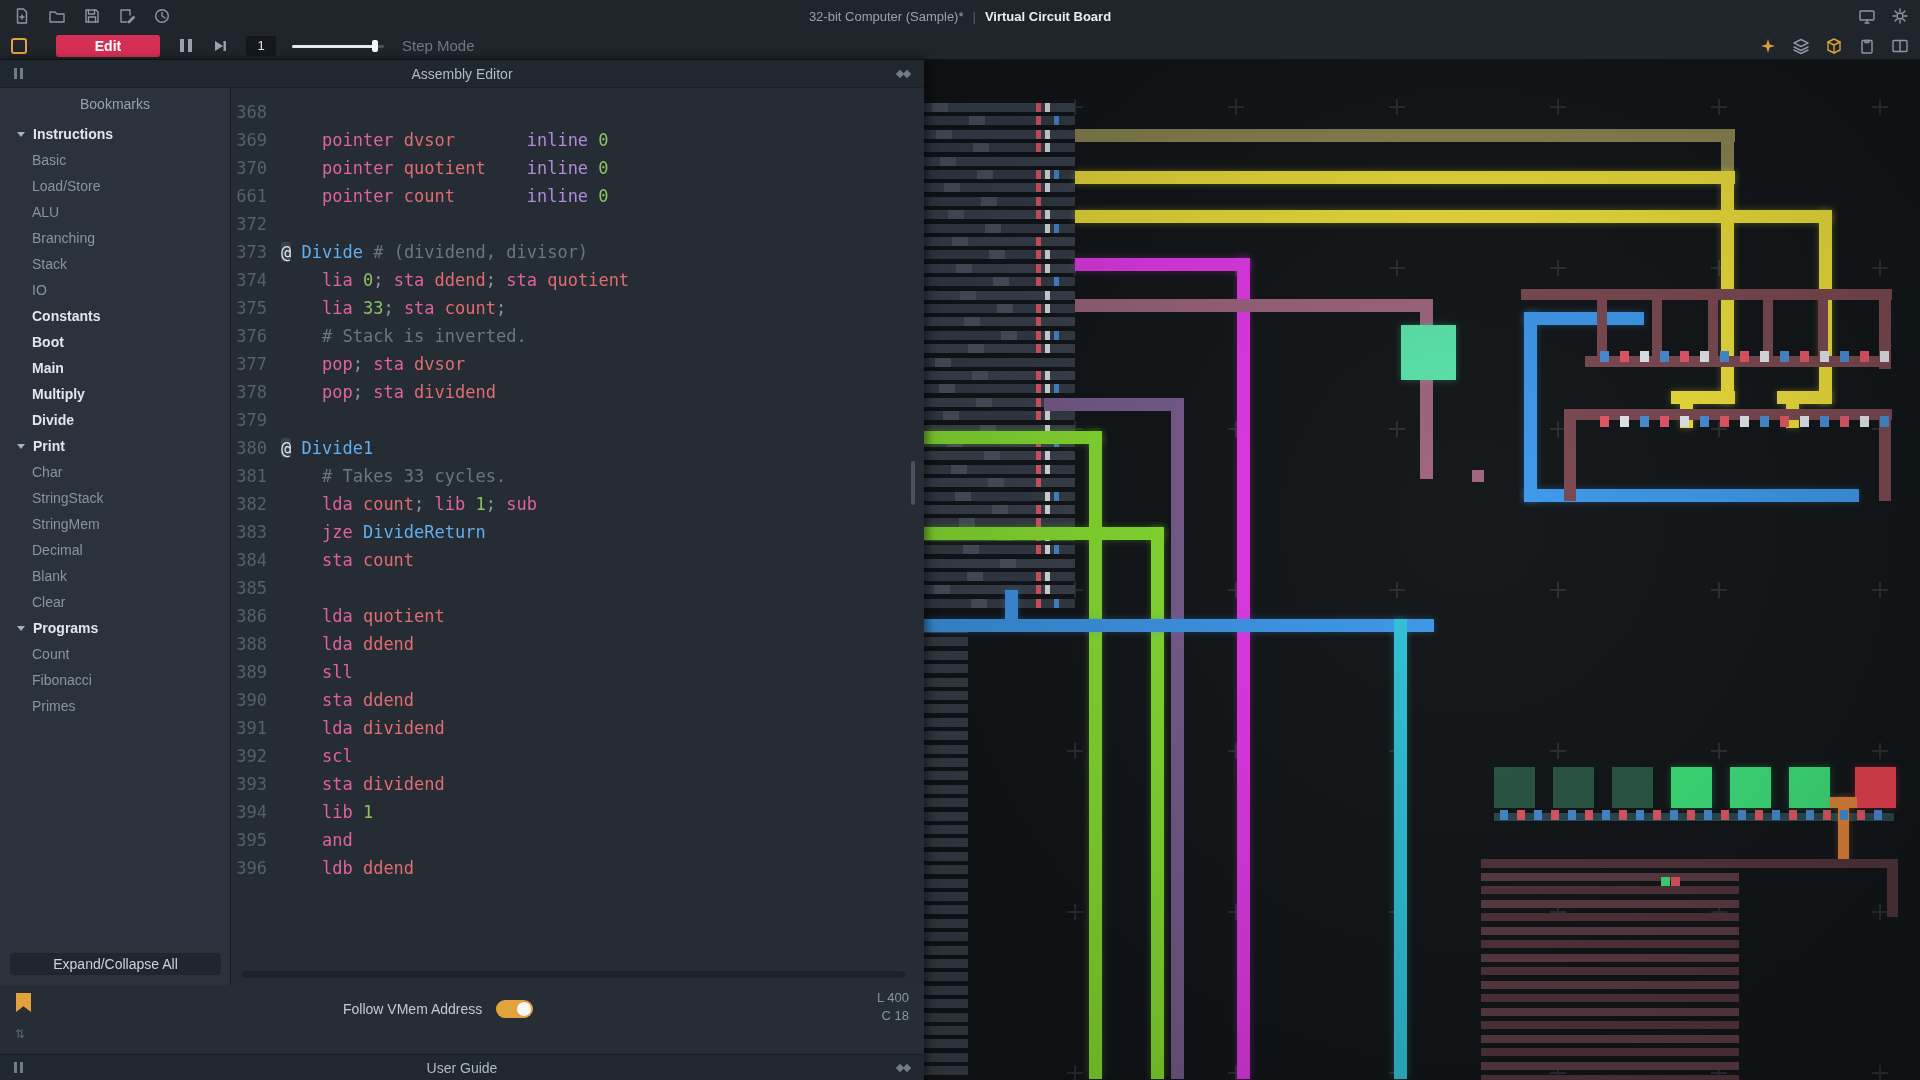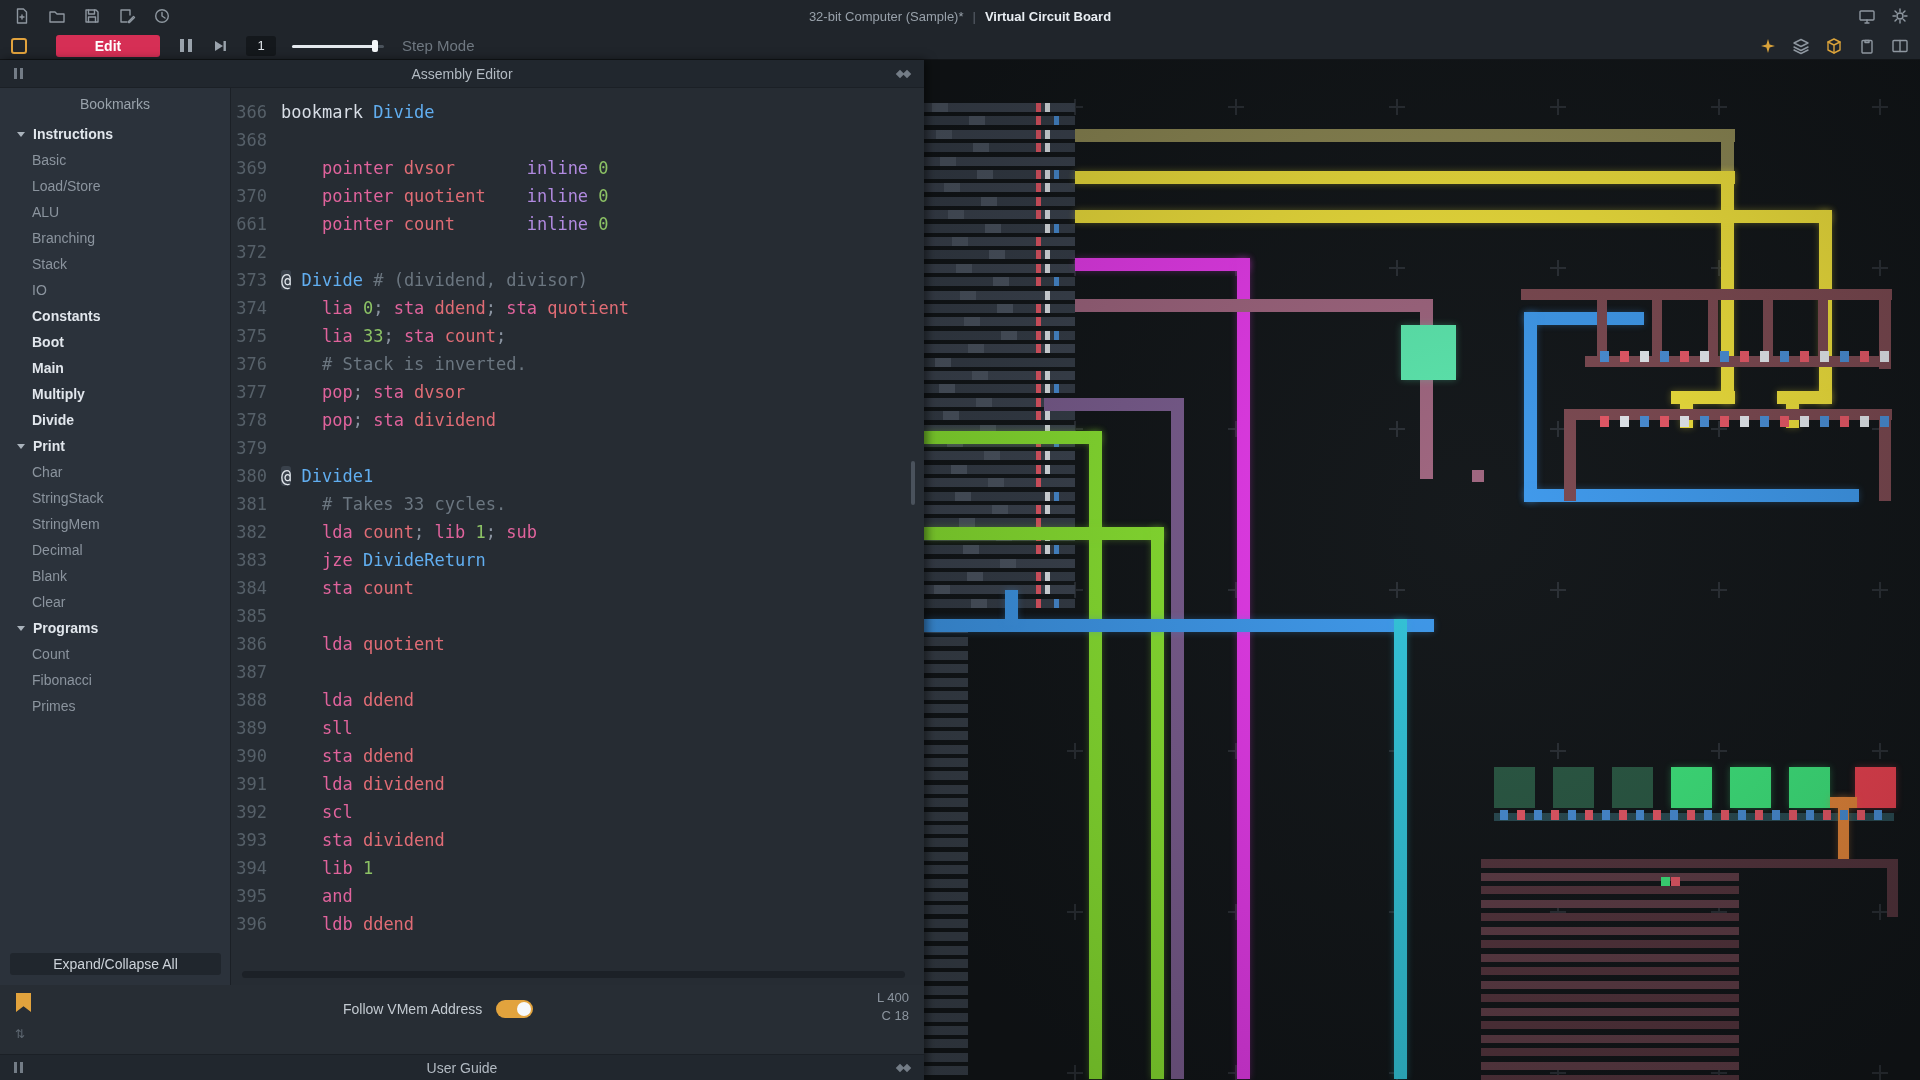--- a/index.html
+++ b/index.html
@@ -293,41 +293,39 @@
               </div>
               <div class="tree-row child">
                 <span class="label">Primes</span>
               </div>
             </div>
           <button id="expand-collapse">Expand/Collapse All</button>
         </aside>
 
         <div id="code-editor">
           <div id="code-lines">
-              <div class="code-line"><span class="ln tok-ln">366</span><span class="code-text"><span class="tok-plain">bookmark </span><span class="tok-lbl">Divide</span></span></div>
               <div class="code-line"><span class="ln tok-ln">368</span></div>
               <div class="code-line"><span class="ln tok-ln">369</span><span class="code-text"><span class="tok-plain">    </span><span class="tok-kw">pointer </span><span class="tok-var">dvsor</span><span class="tok-plain">       </span><span class="tok-kw2">inline </span><span class="tok-num">0</span></span></div>
               <div class="code-line"><span class="ln tok-ln">370</span><span class="code-text"><span class="tok-plain">    </span><span class="tok-kw">pointer </span><span class="tok-var">quotient</span><span class="tok-plain">    </span><span class="tok-kw2">inline </span><span class="tok-num">0</span></span></div>
               <div class="code-line"><span class="ln tok-ln">661</span><span class="code-text"><span class="tok-plain">    </span><span class="tok-kw">pointer </span><span class="tok-var">count</span><span class="tok-plain">       </span><span class="tok-kw2">inline </span><span class="tok-num">0</span></span></div>
               <div class="code-line"><span class="ln tok-ln">372</span><span class="code-text"></span></div>
               <div class="code-line"><span class="ln tok-ln">373</span><span class="code-text"><span class="tok-at">@</span><span class="tok-plain"> </span><span class="tok-lbl">Divide</span><span class="tok-plain"> </span><span class="tok-com"># (dividend, divisor)</span></span></div>
               <div class="code-line"><span class="ln tok-ln">374</span><span class="code-text"><span class="tok-plain">    </span><span class="tok-kw">lia </span><span class="tok-num">0</span><span class="tok-punc">; </span><span class="tok-kw">sta </span><span class="tok-var">ddend</span><span class="tok-punc">; </span><span class="tok-kw">sta </span><span class="tok-var">quotient</span></span></div>
               <div class="code-line"><span class="ln tok-ln">375</span><span class="code-text"><span class="tok-plain">    </span><span class="tok-kw">lia </span><span class="tok-num">33</span><span class="tok-punc">; </span><span class="tok-kw">sta </span><span class="tok-var">count</span><span class="tok-punc">;</span></span></div>
               <div class="code-line"><span class="ln tok-ln">376</span><span class="code-text"><span class="tok-plain">    </span><span class="tok-com"># Stack is inverted.</span></span></div>
               <div class="code-line"><span class="ln tok-ln">377</span><span class="code-text"><span class="tok-plain">    </span><span class="tok-kw">pop</span><span class="tok-punc">; </span><span class="tok-kw">sta </span><span class="tok-var">dvsor</span></span></div>
               <div class="code-line"><span class="ln tok-ln">378</span><span class="code-text"><span class="tok-plain">    </span><span class="tok-kw">pop</span><span class="tok-punc">; </span><span class="tok-kw">sta </span><span class="tok-var">dividend</span></span></div>
               <div class="code-line"><span class="ln tok-ln">379</span><span class="code-text"></span></div>
               <div class="code-line"><span class="ln tok-ln">380</span><span class="code-text"><span class="tok-at">@</span><span class="tok-plain"> </span><span class="tok-lbl">Divide1</span></span></div>
               <div class="code-line"><span class="ln tok-ln">381</span><span class="code-text"><span class="tok-plain">    </span><span class="tok-com"># Takes 33 cycles.</span></span></div>
               <div class="code-line"><span class="ln tok-ln">382</span><span class="code-text"><span class="tok-plain">    </span><span class="tok-kw">lda </span><span class="tok-var">count</span><span class="tok-punc">; </span><span class="tok-kw">lib </span><span class="tok-num">1</span><span class="tok-punc">; </span><span class="tok-kw">sub</span></span></div>
               <div class="code-line"><span class="ln tok-ln">383</span><span class="code-text"><span class="tok-plain">    </span><span class="tok-kw">jze </span><span class="tok-lbl">DivideReturn</span></span></div>
               <div class="code-line"><span class="ln tok-ln">384</span><span class="code-text"><span class="tok-plain">    </span><span class="tok-kw">sta </span><span class="tok-var">count</span></span></div>
               <div class="code-line"><span class="ln tok-ln">385</span><span class="code-text"></span></div>
               <div class="code-line"><span class="ln tok-ln">386</span><span class="code-text"><span class="tok-plain">    </span><span class="tok-kw">lda </span><span class="tok-var">quotient</span></span></div>
-              <div class="code-line"><span class="ln tok-ln">387</span><span class="code-text"></span></div>
               <div class="code-line"><span class="ln tok-ln">388</span><span class="code-text"><span class="tok-plain">    </span><span class="tok-kw">lda </span><span class="tok-var">ddend</span></span></div>
               <div class="code-line"><span class="ln tok-ln">389</span><span class="code-text"><span class="tok-plain">    </span><span class="tok-kw">sll</span></span></div>
               <div class="code-line"><span class="ln tok-ln">390</span><span class="code-text"><span class="tok-plain">    </span><span class="tok-kw">sta </span><span class="tok-var">ddend</span></span></div>
               <div class="code-line"><span class="ln tok-ln">391</span><span class="code-text"><span class="tok-plain">    </span><span class="tok-kw">lda </span><span class="tok-var">dividend</span></span></div>
               <div class="code-line"><span class="ln tok-ln">392</span><span class="code-text"><span class="tok-plain">    </span><span class="tok-kw">scl</span></span></div>
               <div class="code-line"><span class="ln tok-ln">393</span><span class="code-text"><span class="tok-plain">    </span><span class="tok-kw">sta </span><span class="tok-var">dividend</span></span></div>
               <div class="code-line"><span class="ln tok-ln">394</span><span class="code-text"><span class="tok-plain">    </span><span class="tok-kw">lib </span><span class="tok-num">1</span></span></div>
               <div class="code-line"><span class="ln tok-ln">395</span><span class="code-text"><span class="tok-plain">    </span><span class="tok-kw">and</span></span></div>
               <div class="code-line"><span class="ln tok-ln">396</span><span class="code-text"><span class="tok-plain">    </span><span class="tok-kw">ldb </span><span class="tok-var">ddend</span></span></div>
             </div>

